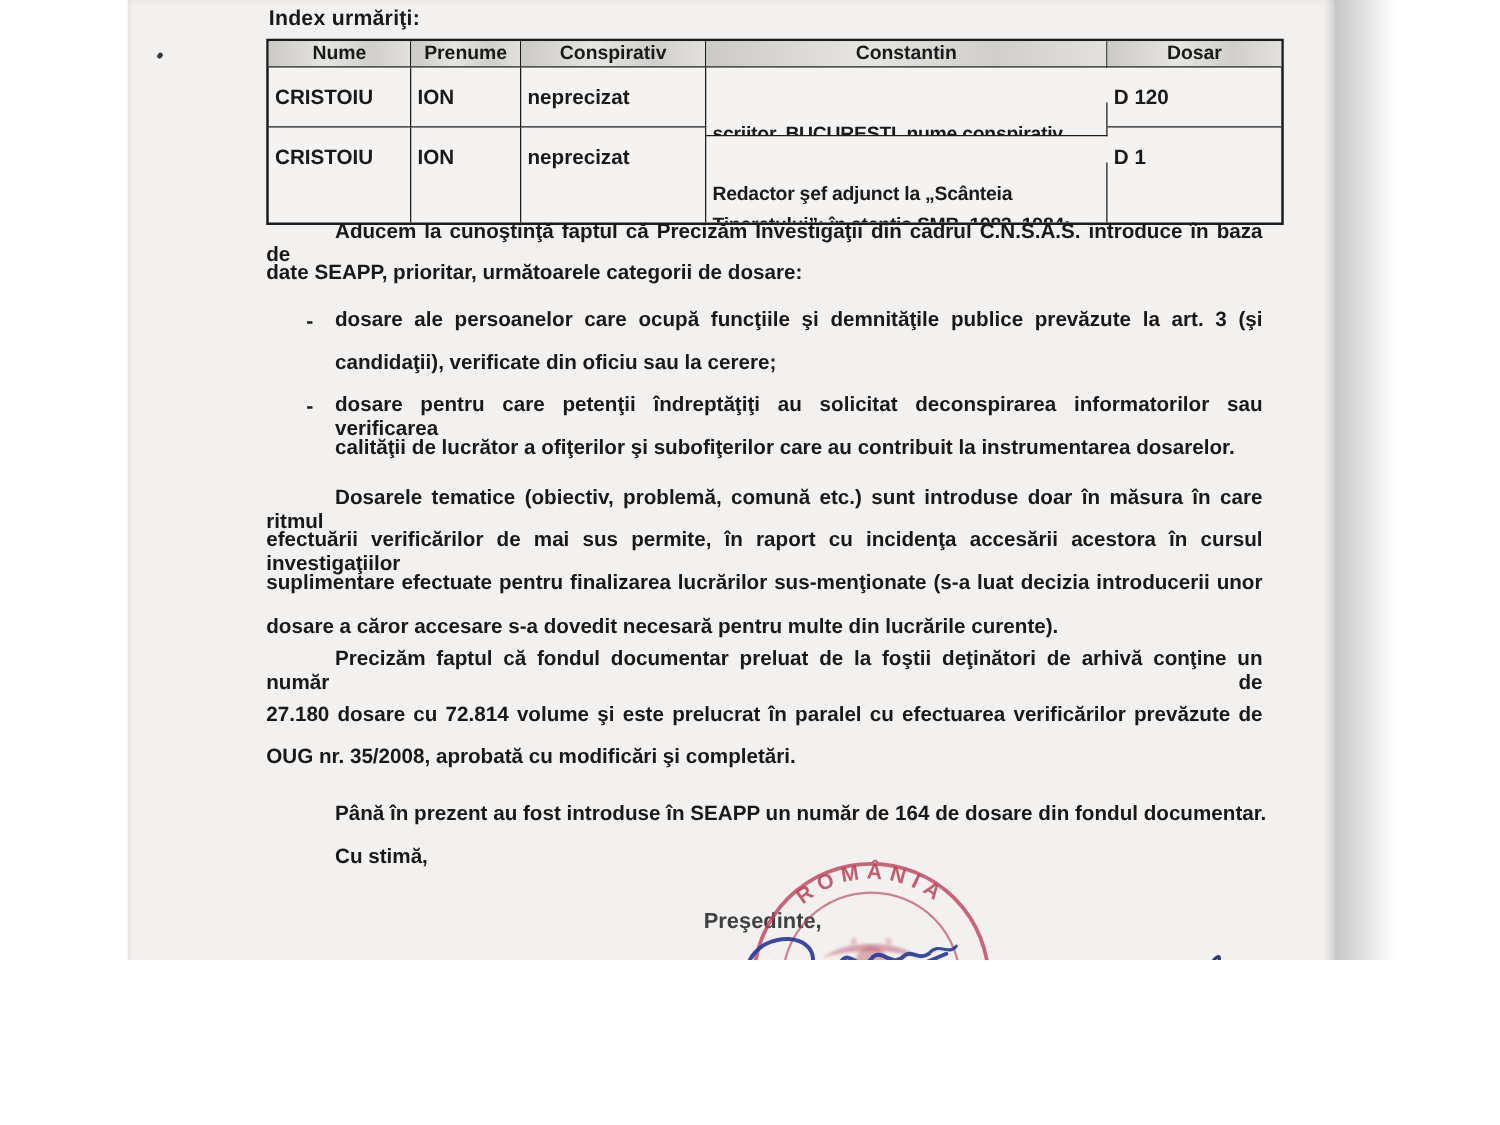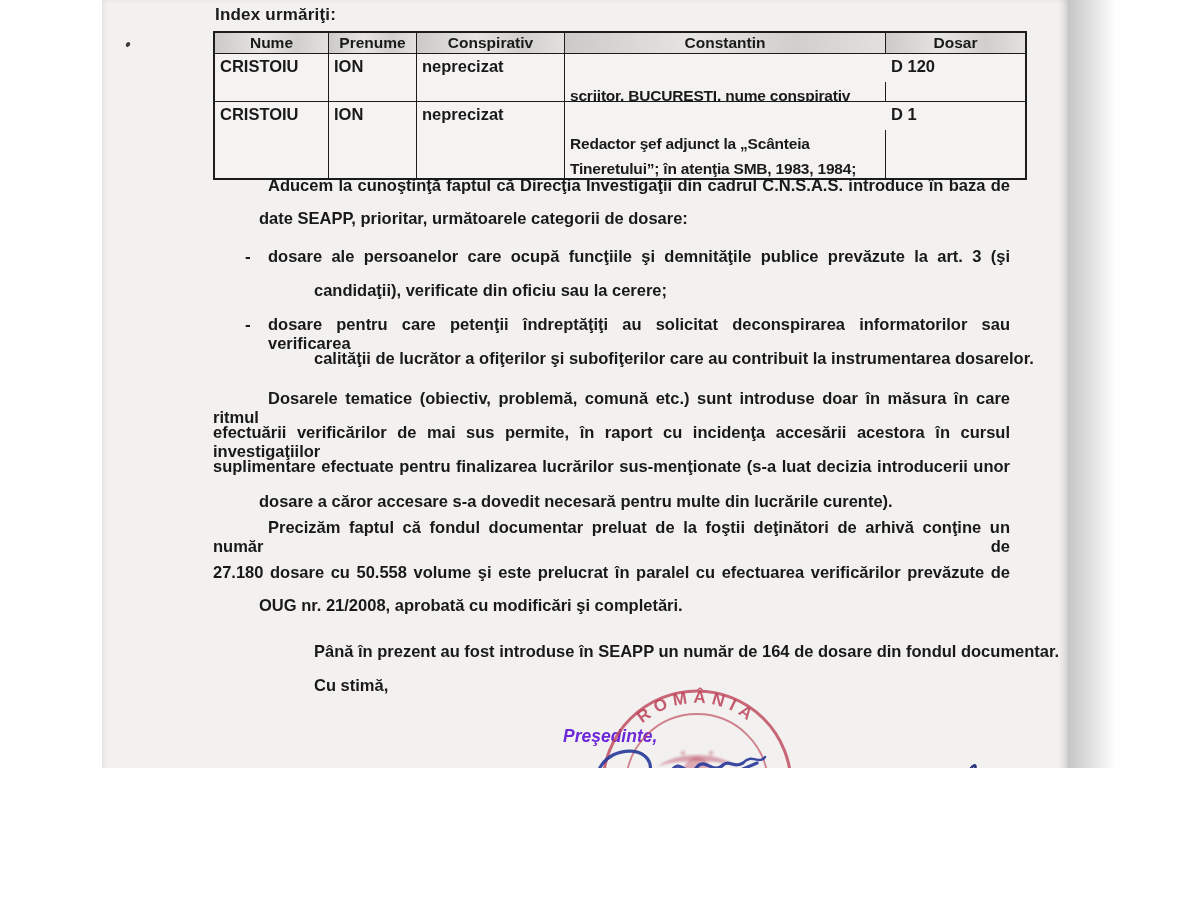--- a/index.html
+++ b/index.html
@@ -15,32 +15,32 @@
 
   .doc-table{position:absolute;left:213px;top:31px;display:grid;
          grid-template-columns:114px 88px 148px 321px 139px;
          grid-template-rows:21px 48px 76px;
          border:2.5px solid #1c1c1c;background:#f4f3f1;}
   .doc-table>div{border-right:1.5px solid #1c1c1c;border-bottom:1.5px solid #1c1c1c;overflow:hidden;}
   .doc-table>div:nth-child(5n){border-right:none;}
   .doc-table>div:nth-child(n+11){border-bottom:none;}
   .th{font-weight:bold;font-size:15.5px;text-align:center;padding-top:1px;
       background:linear-gradient(90deg,#cbcac7,#e6e5e2 40%,#d0cfcc 72%,#e2e1de);}
-  .td{font-weight:bold;font-size:16.5px;padding:1px 5px;line-height:23px;}
+  .td{font-weight:bold;font-size:16.5px;padding:13px 5px;line-height:23px;}
   .td.desc{font-size:15.5px;line-height:25px;letter-spacing:-.2px;margin-top:28px;}
 
   .ln{position:absolute;height:22px;font-weight:bold;font-size:16.5px;color:#191919;}
   .w-main{left:213px;width:797px;}
   .w-bullet{left:268px;width:742px;}
   .jl{text-align:justify;text-align-last:justify;}
-  .nw{white-space:nowrap;margin-left:46px;}
+  .nw{white-space:nowrap;}
   .ind{text-indent:55px;}
   .bullet{position:absolute;left:245px;width:14px;font-weight:bold;font-size:17px;}
 
-  .sig-label{position:absolute;font-weight:bold;color:#6d28d9;font-style:italic;}
+  .sig-label{position:absolute;font-weight:bold;color:#404040;}
   .stamp-svg,.sig-svg{position:absolute;}
   .redaction-bar{position:absolute;left:905px;top:892px;width:163px;height:8px;background:#101010;}
 </style>
 </head>
 <body>
 
 <div class="stage">
   <div class="paper"></div>
   <div class="paper-shadow"></div>
   <div class="speck"></div>
@@ -60,39 +60,39 @@
     <div class="td desc">scriitor, BUCUREŞTI, nume conspirativ T.O. – „COROIU”, 1987, vol. 4, f. 42, 46.</div>
     <div class="td">D 120</div>
 
     <div class="td">CRISTOIU</div>
     <div class="td">ION</div>
     <div class="td">neprecizat</div>
     <div class="td desc">Redactor şef adjunct la „Scânteia Tineretului”; în atenţia SMB, 1983, 1984; vol. 2, f. 60, 65, 66; vol. 6, f. 73</div>
     <div class="td">D 1</div>
   </div>
 
-  <div class="ln w-main jl ind" style="top:176px">Aducem la cunoştinţă faptul că Direcţia Investigaţii din cadrul C.N.S.A.S. introduce în baza de</div>
+  <div class="ln w-main jl ind" style="top:176px">Aducem la cunoştinţă faptul că Precizăm Investigaţii din cadrul C.N.S.A.S. introduce în baza de</div>
   <div class="ln w-main nw" style="top:209px">date SEAPP, prioritar, următoarele categorii de dosare:</div>
 
   <div class="bullet" style="top:247px">-</div>
   <div class="ln w-bullet jl" style="top:247px">dosare ale persoanelor care ocupă funcţiile şi demnităţile publice prevăzute la art. 3 (şi</div>
   <div class="ln w-bullet nw" style="top:281px">candidaţii), verificate din oficiu sau la cerere;</div>
 
   <div class="bullet" style="top:315px">-</div>
   <div class="ln w-bullet jl" style="top:315px">dosare pentru care petenţii îndreptăţiţi au solicitat deconspirarea informatorilor sau verificarea</div>
   <div class="ln w-bullet nw" style="top:349px">calităţii de lucrător a ofiţerilor şi subofiţerilor care au contribuit la instrumentarea dosarelor.</div>
 
   <div class="ln w-main jl ind" style="top:389px">Dosarele tematice (obiectiv, problemă, comună etc.) sunt introduse doar în măsura în care ritmul</div>
   <div class="ln w-main jl" style="top:423px">efectuării verificărilor de mai sus permite, în raport cu incidenţa accesării acestora în cursul investigaţiilor</div>
   <div class="ln w-main jl" style="top:457px">suplimentare efectuate pentru finalizarea lucrărilor sus-menţionate (s-a luat decizia introducerii unor</div>
   <div class="ln w-main nw" style="top:492px">dosare a căror accesare s-a dovedit necesară pentru multe din lucrările curente).</div>
 
   <div class="ln w-main jl ind" style="top:518px">Precizăm faptul că fondul documentar preluat de la foştii deţinători de arhivă conţine un număr de</div>
-  <div class="ln w-main jl" style="top:563px">27.180  dosare cu 50.558 volume şi este prelucrat în paralel cu efectuarea verificărilor prevăzute de</div>
-  <div class="ln w-main nw" style="top:596px">OUG nr. 21/2008, aprobată cu modificări şi completări.</div>
+  <div class="ln w-main jl" style="top:563px">27.180  dosare cu 72.814 volume şi este prelucrat în paralel cu efectuarea verificărilor prevăzute de</div>
+  <div class="ln w-main nw" style="top:596px">OUG nr. 35/2008, aprobată cu modificări şi completări.</div>
 
   <div class="ln w-main nw ind" style="top:642px">Până în prezent au fost introduse în SEAPP un număr de 164 de dosare din fondul documentar.</div>
   <div class="ln w-main nw ind" style="top:676px">Cu stimă,</div>
 
   <div class="sig-label" style="left:563px;top:726px;font-size:17.5px">Preşedinte,</div>
   <div class="sig-label" style="left:528px;top:806px;font-size:17.5px;letter-spacing:.3px">Constantin BUCHET</div>
 
   <svg class="stamp-svg" style="left:585px;top:683px" width="225" height="217" viewBox="0 0 225 217">
     <defs>
       <filter id="fz">

